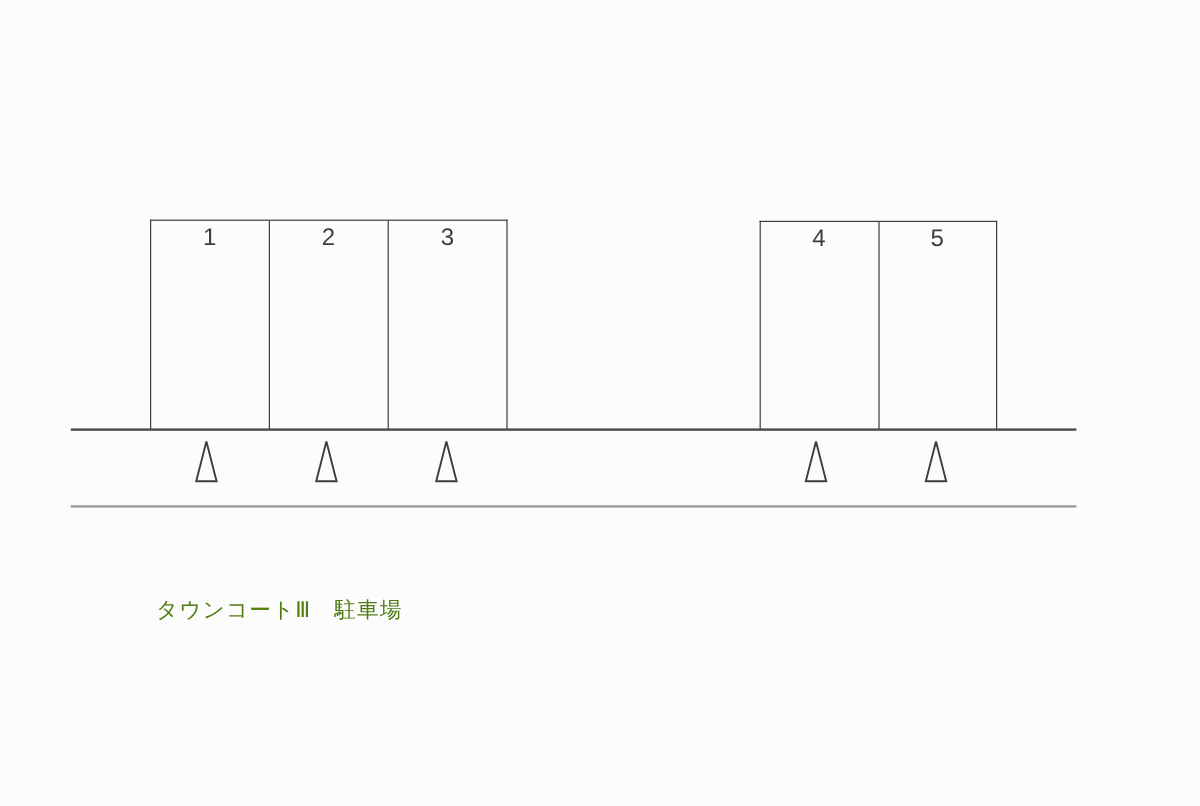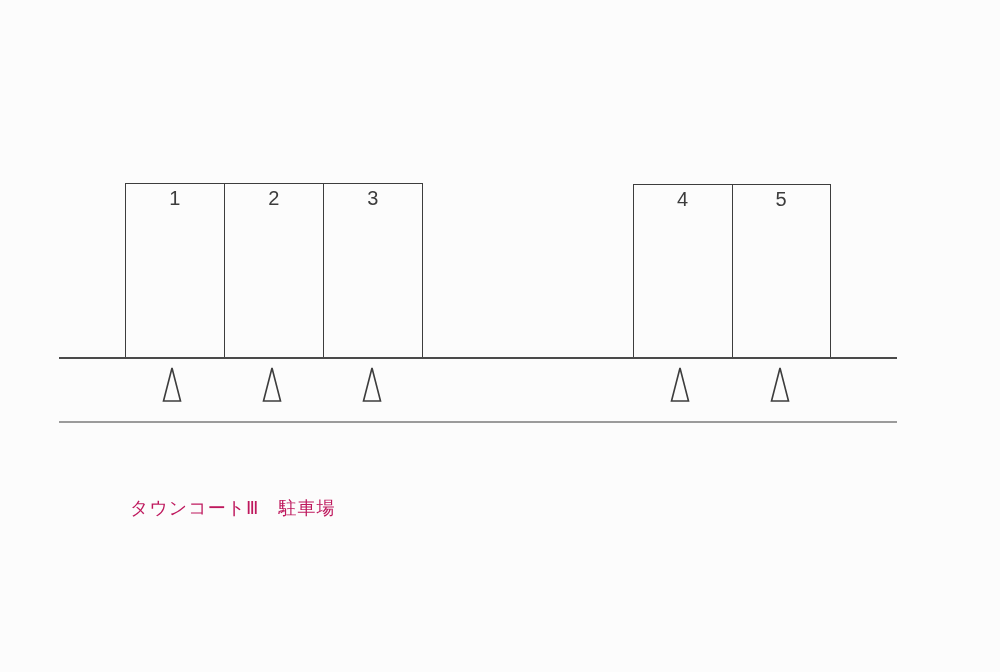--- a/index.html
+++ b/index.html
@@ -86,21 +86,21 @@
   .cone-2 { left: 261px; }
   .cone-3 { left: 361px; }
   .cone-4 { left: 669px; }
   .cone-5 { left: 769px; }
   
   .caption {
     position: absolute;
     left: 130px;
     top: 496px;
     font-size: 18px;
-    color: #be185d;
+    color: #4d7c0f;
     letter-spacing: 1px;
     white-space: pre;
   }
 </style>
 </head>
 <body>
 
 <div class="sheet">
 
   <div class="block block-a">

